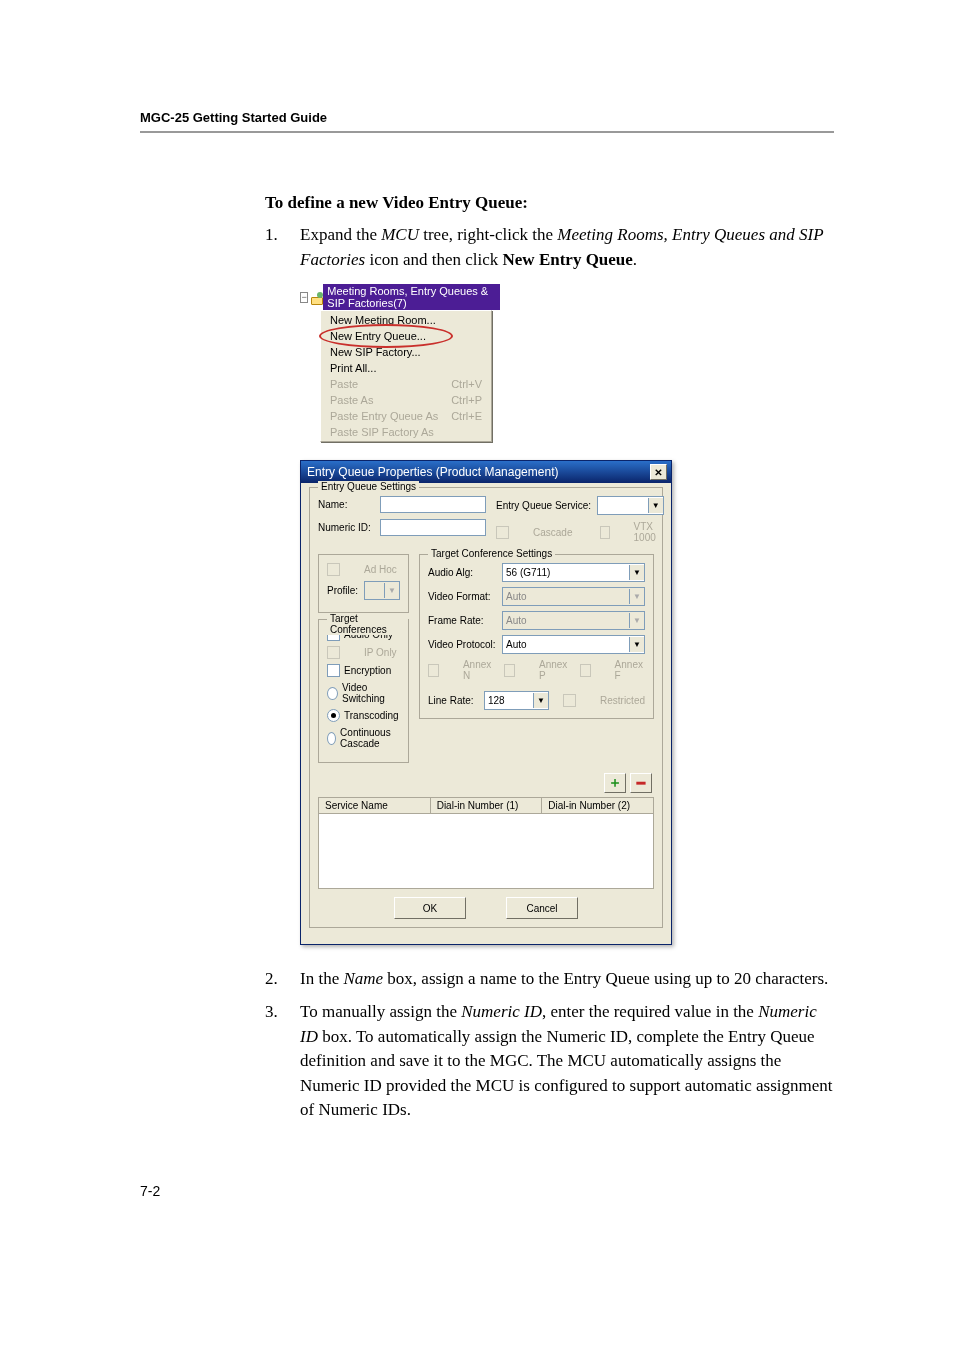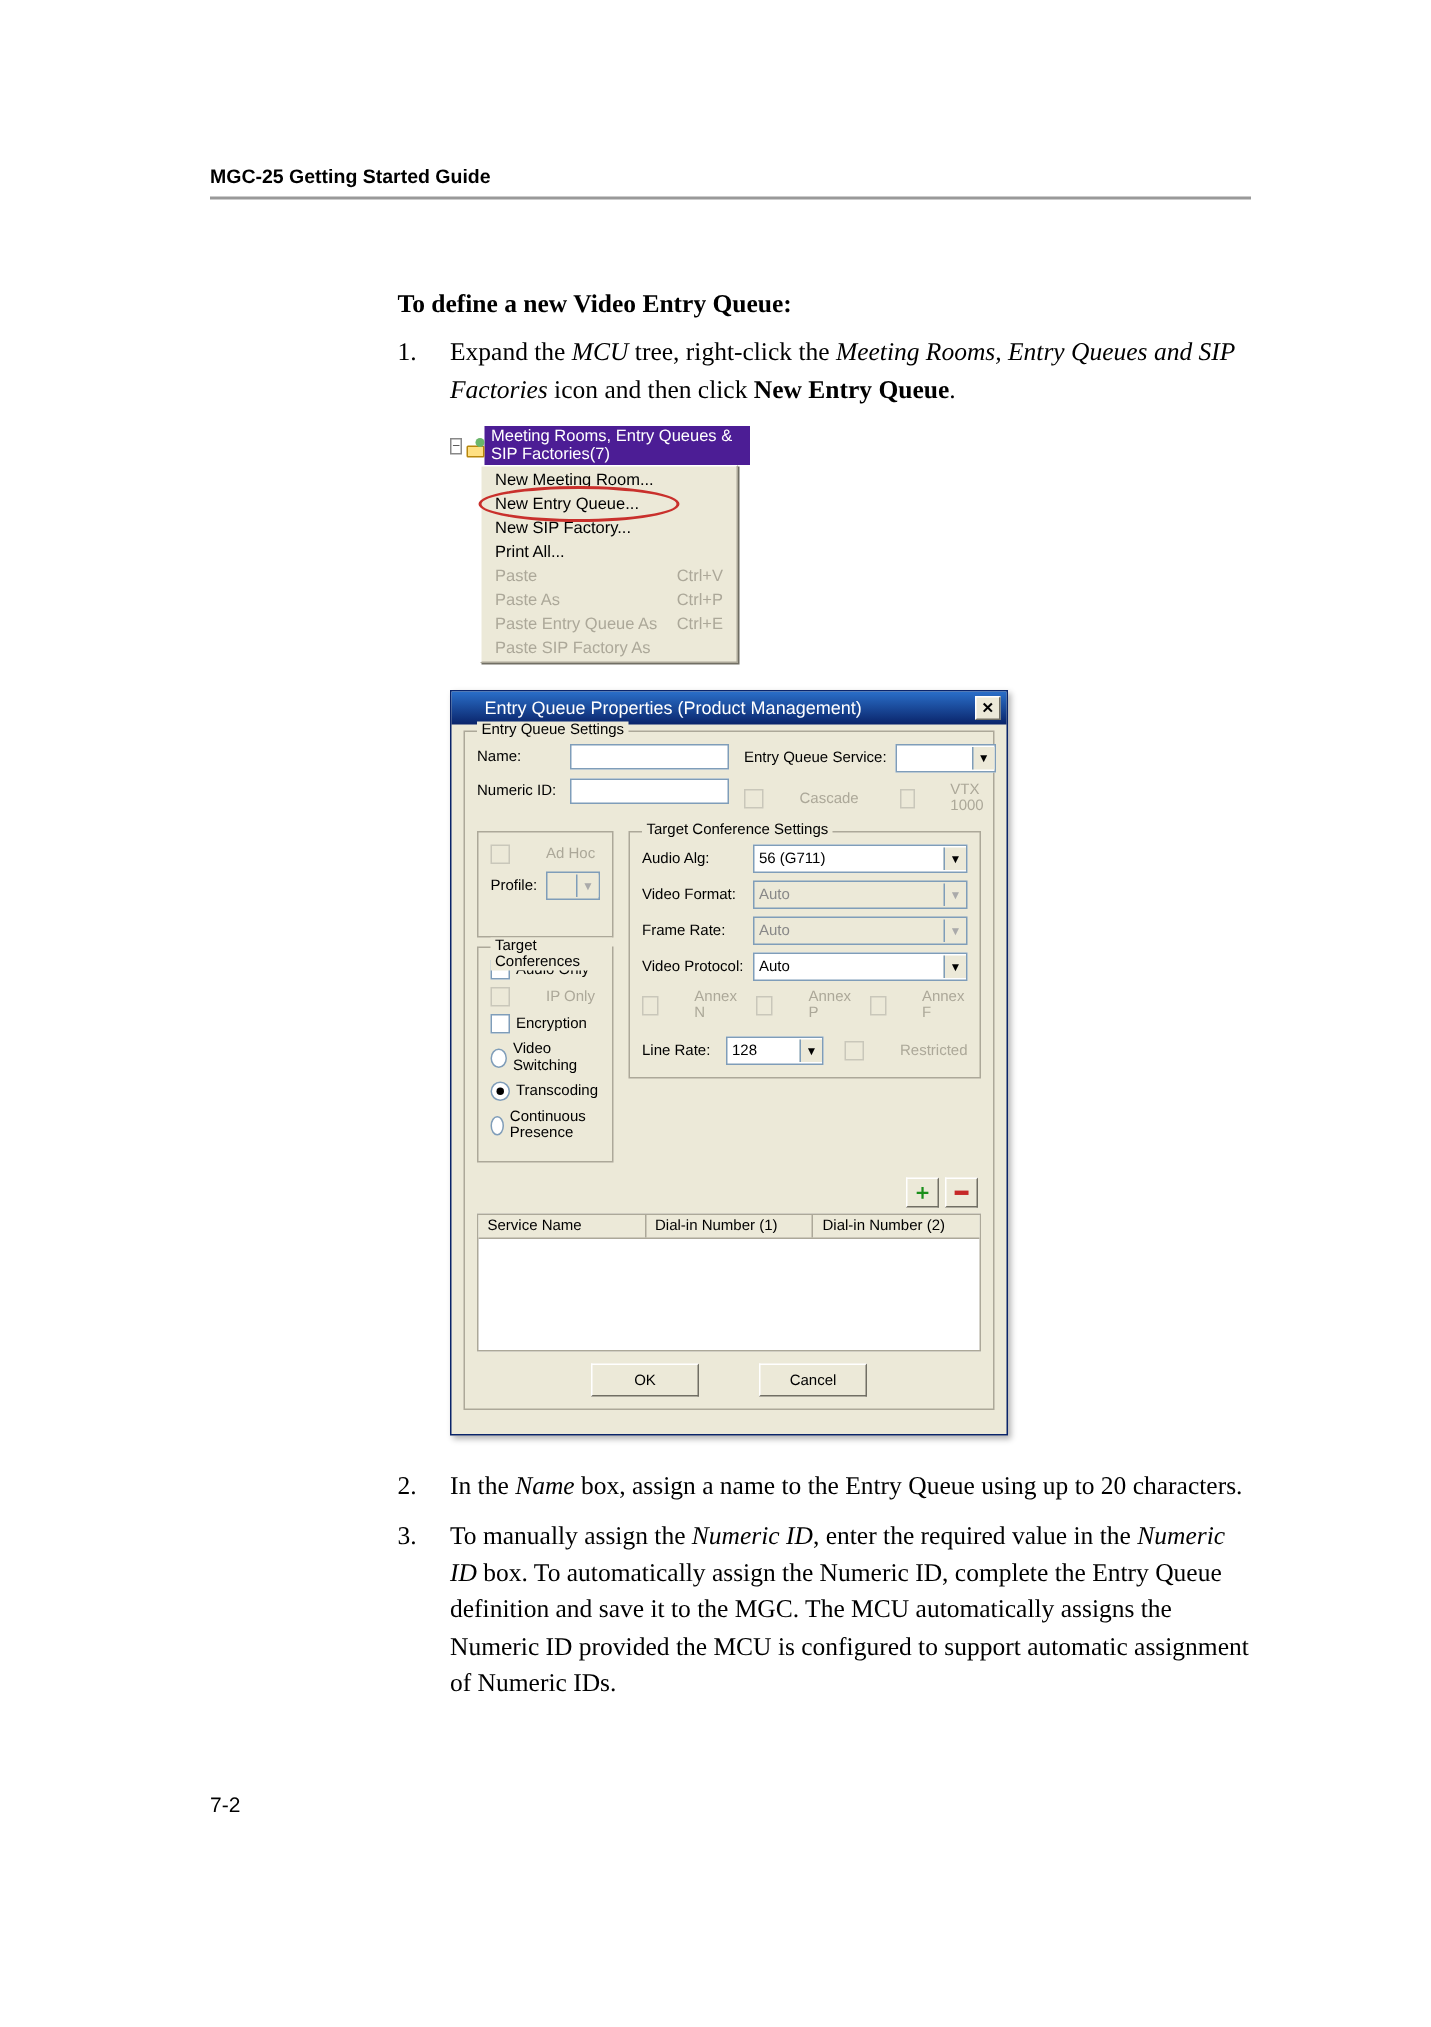--- a/index.html
+++ b/index.html
@@ -113,21 +113,21 @@
       width: 370px;
       font-family: Tahoma, Arial, sans-serif;
       font-size: 10px;
       background:#ece9d8;
       border:1px solid #0a246a;
       box-shadow: 2px 2px 4px rgba(0,0,0,.3);
     }
     .dlg-title {
       display:flex;align-items:center;justify-content:space-between;
       background:linear-gradient(#2a6fc9,#0a246a);
-      color:#fff;padding:3px 4px 3px 22px;font-size:12px;
+      color:#fff;padding:3px 4px 3px 6px;font-size:12px;
     }
     .dlg-close{width:15px;height:14px;background:#ece9d8;color:#000;font-weight:bold;font-size:10px;display:flex;align-items:center;justify-content:center;border:1px solid #fff;border-right-color:#716f64;border-bottom-color:#716f64;}
     .dlg-body{padding:4px 8px 10px;}
     .gbox{border:1px solid #aca899;padding:8px 8px 8px 8px;margin-bottom:6px;position:relative;}
     .gbox-title{position:absolute;top:-7px;left:8px;background:#ece9d8;padding:0 3px;font-size:10px;}
     .row{display:flex;align-items:center;margin-bottom:6px;gap:6px;}
     .lbl{font-size:10px;min-width:auto;}
     .inp{border:1px solid #7f9db9;background:#fff;height:15px;flex:1;font-size:10px;padding:0 2px;}
     .inp.small{width:100px;flex:none;}
     .sel{border:1px solid #7f9db9;background:#fff;height:17px;display:flex;align-items:center;justify-content:space-between;padding:0 0 0 3px;font-size:10px;}
@@ -257,21 +257,21 @@
             </div>
 
             <div class="cols" style="align-items:flex-start">
 
               <div class="col" style="flex:0.9">
                 <div class="gbox" style="margin-bottom:6px;padding:8px 8px">
                   <div class="chk disabled">
                       <span class="chk-box"></span>
                       <span>Ad Hoc</span>
                     </div>
-                  <div class="row" style="margin-bottom:16px">
+                  <div class="row" style="margin-bottom:4px">
                     <span class="lbl">Profile:</span>
                     <div class="sel dis" style="flex:1">
                         <span></span>
                         <span class="arrow">▼</span>
                       </div>
                   </div>
                 </div>
                 <div class="gbox">
                   <div class="gbox-title">Target Conferences</div>
                   <div class="chk">
@@ -291,21 +291,21 @@
                       <span>Video Switching</span>
                     </div>
                   <div class="rad">
                       <span class="rad-box">
                         <span class="rad-dot"></span>
                       </span>
                       <span>Transcoding</span>
                     </div>
                   <div class="rad">
                       <span class="rad-box"></span>
-                      <span>Continuous Presence</span>
+                      <span>Continuous Cascade</span>
                     </div>
                 </div>
               </div>
 
               <div class="col gbox-inner-right" style="flex:1.1">
                 <div class="gbox">
                   <div class="gbox-title">Target Conference Settings</div>
                   <div class="row">
                       <span class="lbl">Audio Alg:</span>
                       <div class="sel" style="flex:1">

